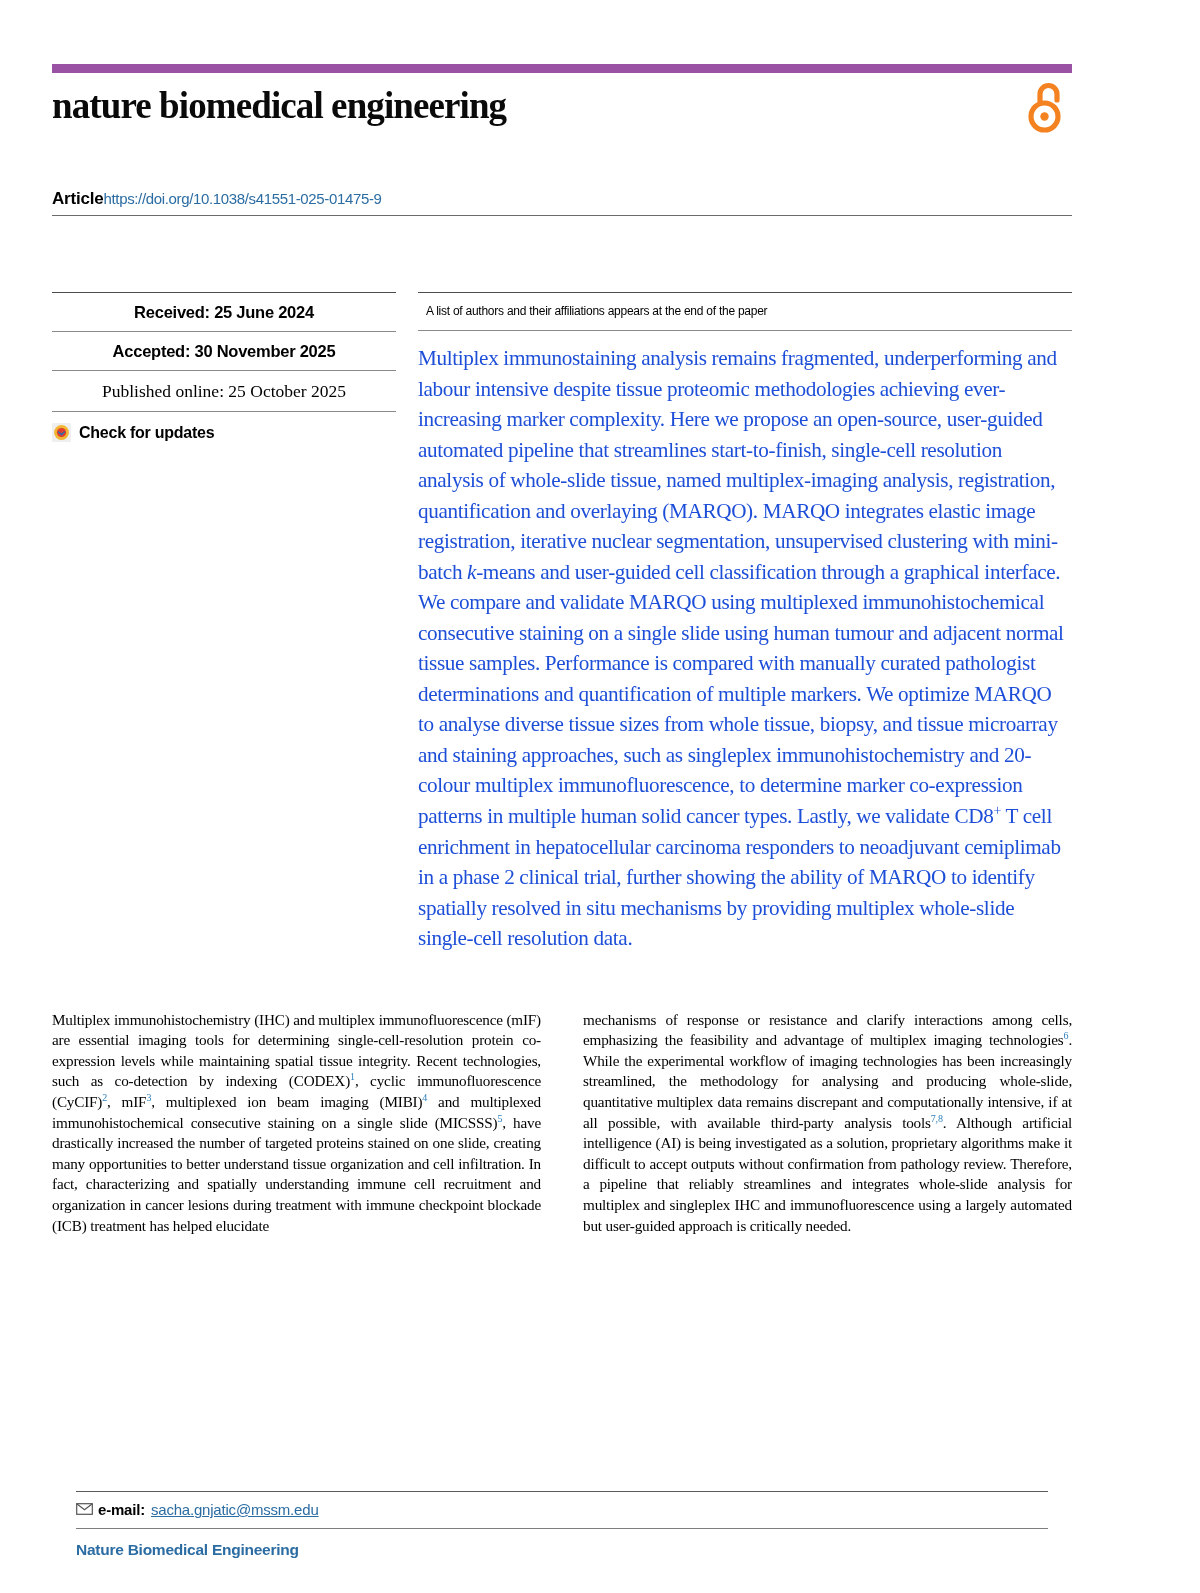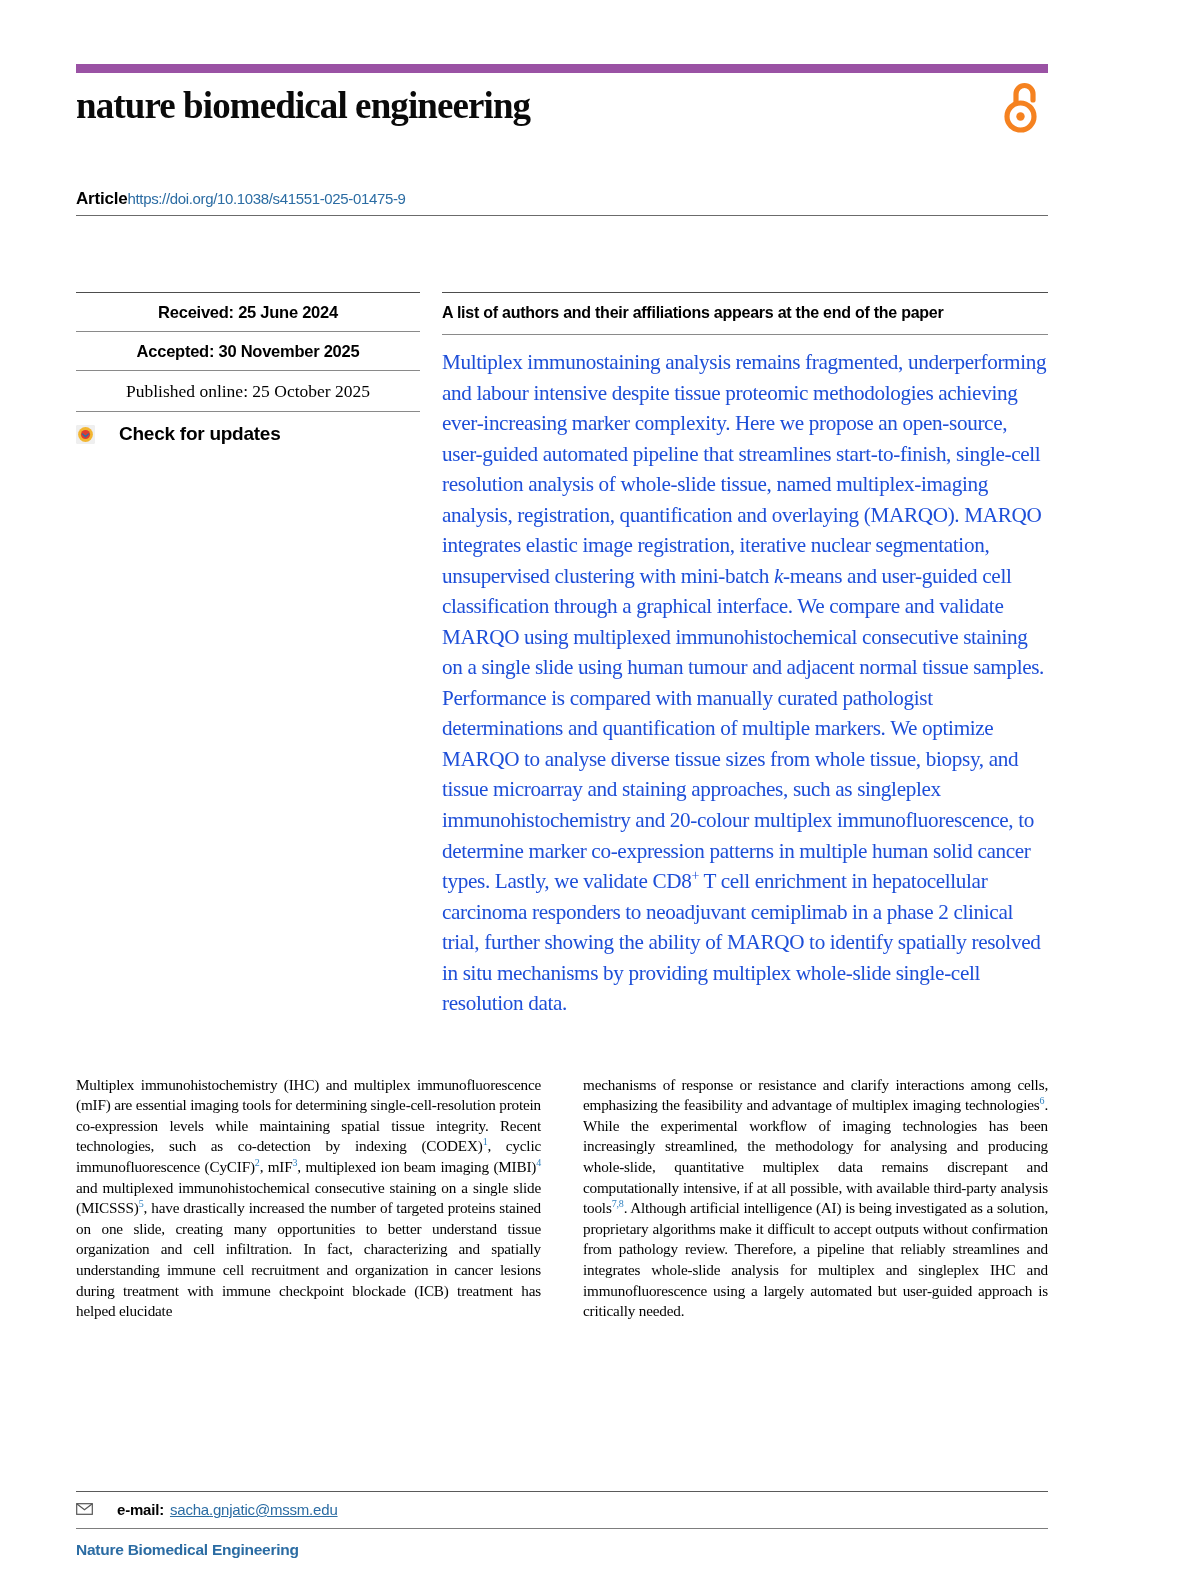--- a/index.html
+++ b/index.html
@@ -15,21 +15,21 @@
     color: #000000;
     overflow: hidden;
   }
 
   .page {
     position: absolute;
     left: 0; top: 0;
     width: 1124px;
     height: 1593px;
     box-sizing: border-box;
-    padding: 0 76px;
+    padding: 0 52px;
   }
 
   
   .brand-bar {
     margin-top: 64px;
     height: 9px;
     width: 100%;
     background: #9A52A4;
   }
   .masthead {
@@ -118,40 +118,41 @@
   }
   .meta-row.serif {
     font-family: "Liberation Serif", serif;
     font-weight: normal;
     font-size: 17.5px;
     letter-spacing: 0;
   }
   .check-row {
     display: flex;
     align-items: center;
-    gap: 24px;
+    gap: 8px;
     padding: 11px 0 9px 0;
-    font-size: 19px;
+    font-size: 16px;
     font-weight: bold;
     letter-spacing: -0.25px;
   }
   .crossmark {
     width: 19px;
     height: 19px;
     flex: 0 0 19px;
     position: relative;
     background: #e9e9e9;
     border-radius: 2px;
   }
 
   .authors-note {
-    font-size: 16px;
-    font-weight: bold;
+    font-size: 12px;
+    font-weight: normal;
     letter-spacing: -0.25px;
     padding: 11px 0 12px 0;
+    margin-left: 8px;
   }
   .abstract {
     font-family: "Liberation Serif", serif;
     font-size: 21.2px;
     line-height: 1.44;
     letter-spacing: -0.35px;
     padding-top: 12px;
     text-align: left;
     color: #1d4ed8;
   }
@@ -197,21 +198,21 @@
     border-top: 1.3px solid #5a5a5a;
   }
   .email-row {
     display: flex;
     align-items: center;
     gap: 2px;
     padding: 9px 0 10px 0;
     font-size: 15px;
     letter-spacing: -0.2px;
   }
-  .email-label { font-weight: bold; margin-left: 19px; }
+  .email-label { font-weight: bold; }
   .email-addr { color: #2b6ca3; margin-left: 4px; }
   .footer-rule {
     border-top: 1.7px solid #7d7d7d;
   }
   .journal-footer {
     margin-top: 12px;
     font-size: 15.5px;
     font-weight: bold;
     color: #2b6ca3;
     letter-spacing: -0.25px;

